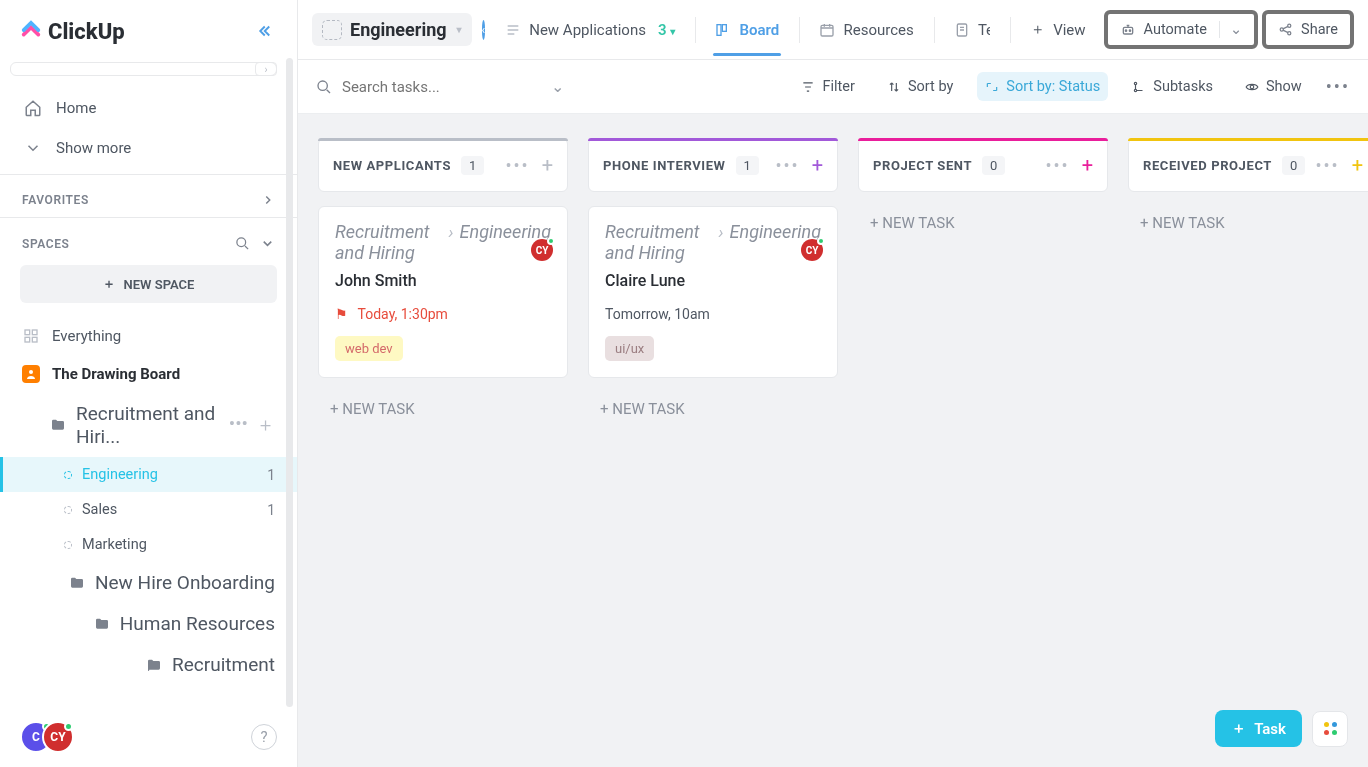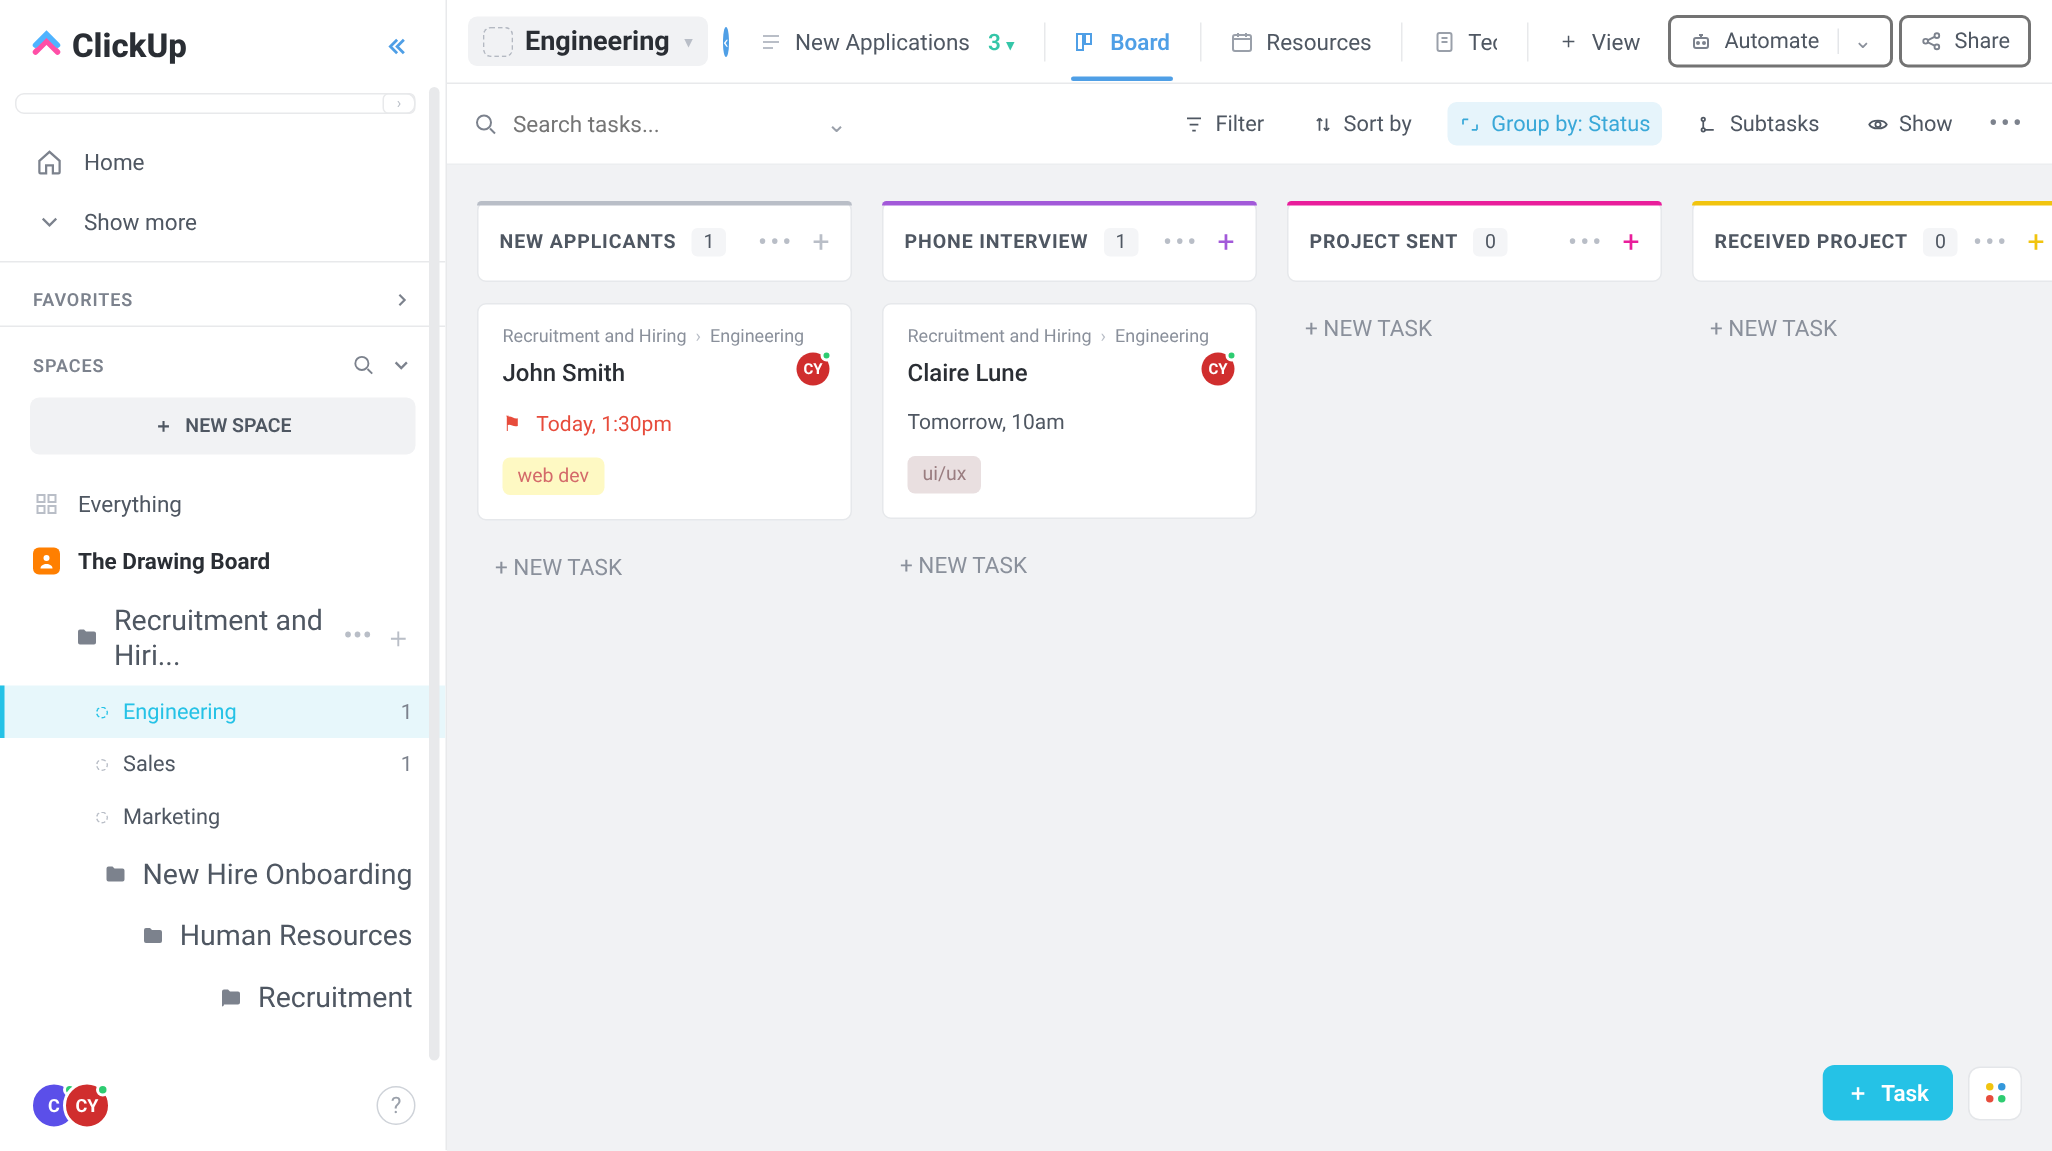--- a/index.html
+++ b/index.html
@@ -64,21 +64,21 @@
 .tb-chip.space { background: #f1f2f4; color: #2a2e34; font-weight: 700; font-size: 18px; }
 .tb-chip.space .dotted-sq { width: 20px; height: 20px; border: 1.6px dashed #b4b9c2; border-radius: 5px; }
 .tb-chip .caret { color: #b9bec7; font-size: 10px; margin-left: 2px; }
 .nav-arrow { width: 20px; height: 20px; background: #4f9fe6; color: #fff; border-radius: 50%; display: flex; align-items: center; justify-content: center; font-size: 12px; margin: 0 6px; cursor: pointer; }
 .tb-chip.list { color: #4f5762; }
 .tb-chip .lines-icon { color: #b9bec7; }
 .count-pill { color: #34c6a8; font-weight: 600; margin-left: 4px; }
 .tb-chip.active { color: #4f9fe6; font-weight: 600; position: relative; }
 .tb-chip.active::after { content:''; position:absolute; left:8px; right:8px; bottom:-11px; height:3px; background:#4f9fe6; border-radius:2px; }
 .spacer { flex: 1; }
-.tb-btn { display: flex; align-items: center; gap: 8px; padding: 7px 12px; border: 2px solid #737373; border-radius: 6px; color: #4f5762; font-size: 14.5px; cursor: pointer; background:#fff; }
+.tb-btn { display: flex; align-items: center; gap: 8px; padding: 7px 12px; border: 4px solid #737373; border-radius: 6px; color: #4f5762; font-size: 14.5px; cursor: pointer; background:#fff; }
 .tb-btn .caret-box { border-left: 1px solid #e4e6e9; padding-left: 10px; margin-left: 4px; color: #8a909b; }
 .divider-v { width: 1px; height: 26px; background: #e8e9eb; margin: 0 6px; }
 
 
 .toolbar { display: flex; align-items: center; padding: 12px 18px; border-bottom: 1px solid #eceef0; gap: 14px; }
 .search-wrap { display: flex; align-items: center; gap: 10px; flex: 1; max-width: 220px; }
 .search-input { border: none; outline: none; font-size: 15px; color: #7c828d; flex: 1; }
 .search-caret { color: #9aa0aa; margin-left: auto; }
 .toolbar .right { margin-left: auto; display: flex; align-items: center; gap: 16px; }
 .tool-chip { display: flex; align-items: center; gap: 7px; color: #4f5762; font-size: 14.5px; cursor: pointer; padding: 6px 8px; border-radius: 6px; }
@@ -98,21 +98,21 @@
 .col-count { background: #f4f5f7; border-radius: 4px; padding: 2px 8px; font-size: 13px; color: #4f5762; }
 .col-actions { margin-left: auto; display: flex; align-items: center; gap: 12px; }
 .col-more { color: #b9bec7; font-size: 18px; letter-spacing: 2px; cursor: pointer; }
 .col-plus { font-size: 20px; font-weight: 400; cursor: pointer; }
 .col-plus.grey { color: #b9bec7; }
 .col-plus.purple { color: #a259d9; }
 .col-plus.pink { color: #e91e9b; }
 .col-plus.yellow { color: #f1c40f; }
 
 .card { background: #fff; border: 1px solid #e6e8eb; border-radius: 6px; margin-top: 14px; padding: 14px 16px 16px; cursor: pointer; position: relative; }
-.breadcrumb { font-size: 12px; color: #8a909b; display: flex; align-items: flex-start; gap: 6px; margin-bottom: 8px; }
+.breadcrumb { font-size: 18px; color: #8a909b; display: flex; align-items: flex-start; gap: 6px; margin-bottom: 8px; font-style: italic; }
 .breadcrumb .sep { color: #b9bec7; }
 .card-title { font-size: 16px; color: #2a2e34; font-weight: 500; margin-bottom: 16px; }
 .card-avatar { position: absolute; top: 32px; right: 14px; width: 22px; height: 22px; background: #d02e2e; border-radius: 50%; display: flex; align-items:center; justify-content:center; color:#fff; font-size:10px; font-weight:700; }
 .card-avatar .dot { position:absolute; top:-2px; right:-2px; width:8px; height:8px; background:#2ecc71; border:2px solid #fff; border-radius:50%; }
 .due { display: flex; align-items: center; gap: 10px; font-size: 14px; margin-bottom: 14px; }
 .due.red { color: #e74c3c; }
 .due.grey { color: #4f5762; }
 .flag { font-size: 14px; }
 .tag { display: inline-block; padding: 5px 10px; border-radius: 5px; font-size: 13px; }
 .tag.pink { background: #fef9c3; color: #d46a6a; }
@@ -412,21 +412,21 @@
             </svg>
           </span>
         <span>Sort by</span>
       </div>
       <div class="tool-chip active">
         <span>
             <svg width="14" height="14" viewBox="0 0 24 24" fill="none" stroke="currentColor" stroke-width="2">
               <path d="M4 6h6M4 6v6M20 18h-6M20 18v-6"></path>
             </svg>
           </span>
-        <span>Group by: Status</span>
+        <span>Sort by: Status</span>
       </div>
       <div class="tool-chip">
         <span>
             <svg width="14" height="14" viewBox="0 0 24 24" fill="none" stroke="currentColor" stroke-width="2">
               <circle cx="6" cy="6" r="2"></circle>
               <circle cx="6" cy="18" r="2"></circle>
               <path d="M6 8v8M8 18h10"></path>
             </svg>
           </span>
         <span>Subtasks</span>

